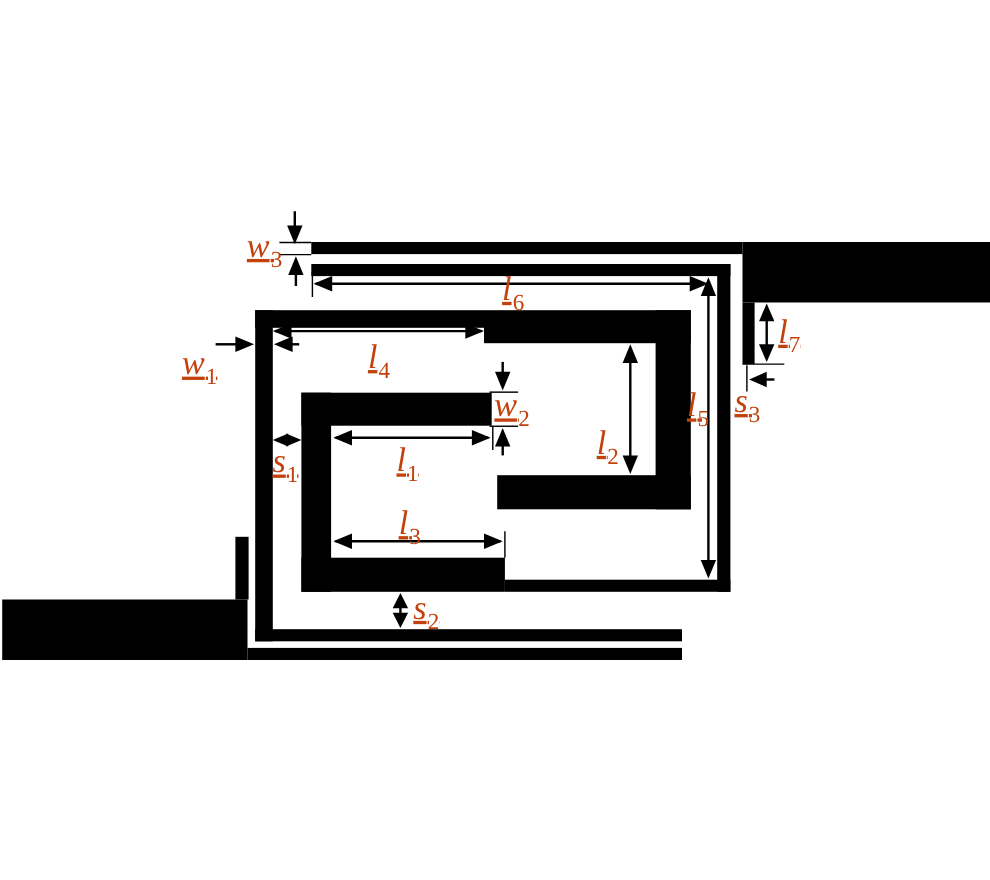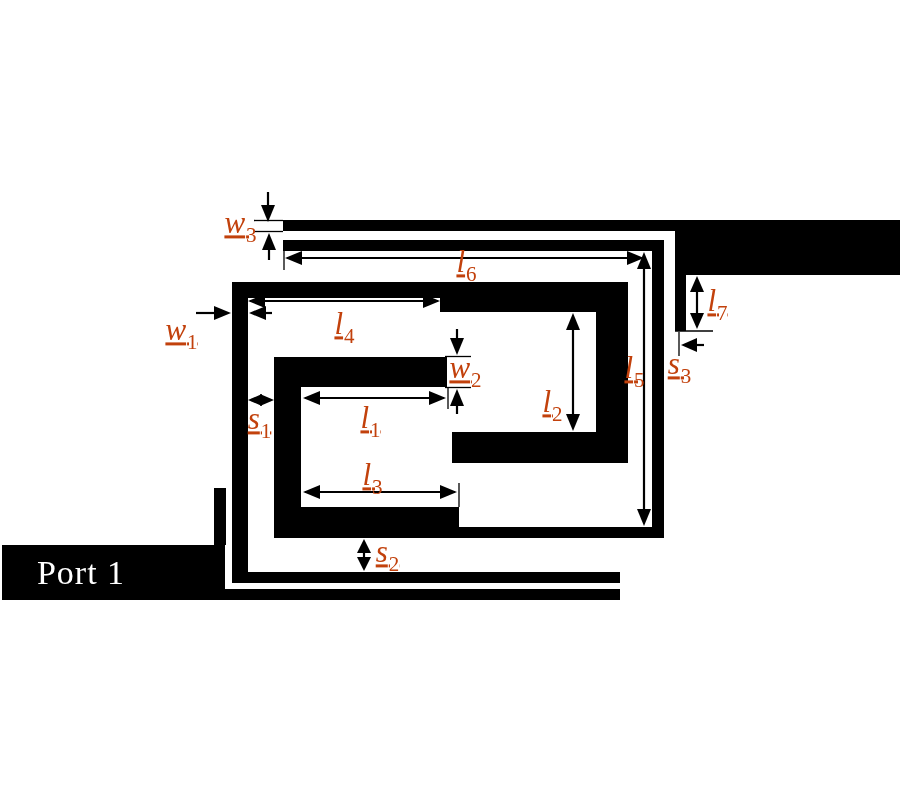--- a/index.html
+++ b/index.html
@@ -146,23 +146,20 @@
       </g>
 
       <g>
         <line x1="704" y1="345" x2="696" y2="345"></line>
         <polygon points="681,345 697,338 697,352" stroke="none"></polygon>
         <line x1="679" y1="332" x2="679" y2="356" stroke-width="1.3"></line>
       </g>
     </g>
   </svg>
 
-  <div class="port-label" style="left:81px; top:573px;">
-    <span>Port 1</span>
-  </div>
 
   <div class="dim-label" style="left:240px; top:226px;"><span>w</span><sub>3</sub></div>
   <div class="dim-label" style="left:466px; top:265px;"><span>l</span><sub>6</sub></div>
   <div class="dim-label" style="left:181px; top:313px;margin-top:20px;"><span>w</span><sub>1</sub></div>
   <div class="dim-label" style="left:344px; top:327px;"><span>l</span><sub>4</sub></div>
   <div class="dim-label" style="left:465px; top:371px;"><span>w</span><sub>2</sub></div>
   <div class="dim-label" style="left:552px; top:369px;margin-top:36px;"><span>l</span><sub>2</sub></div>
   <div class="dim-label" style="left:634px; top:371px;"><span>l</span><sub>5</sub></div>
   <div class="dim-label" style="left:679px; top:367px;"><span>s</span><sub>3</sub></div>
   <div class="dim-label" style="left:717px; top:304px;"><span>l</span><sub>7</sub></div>

